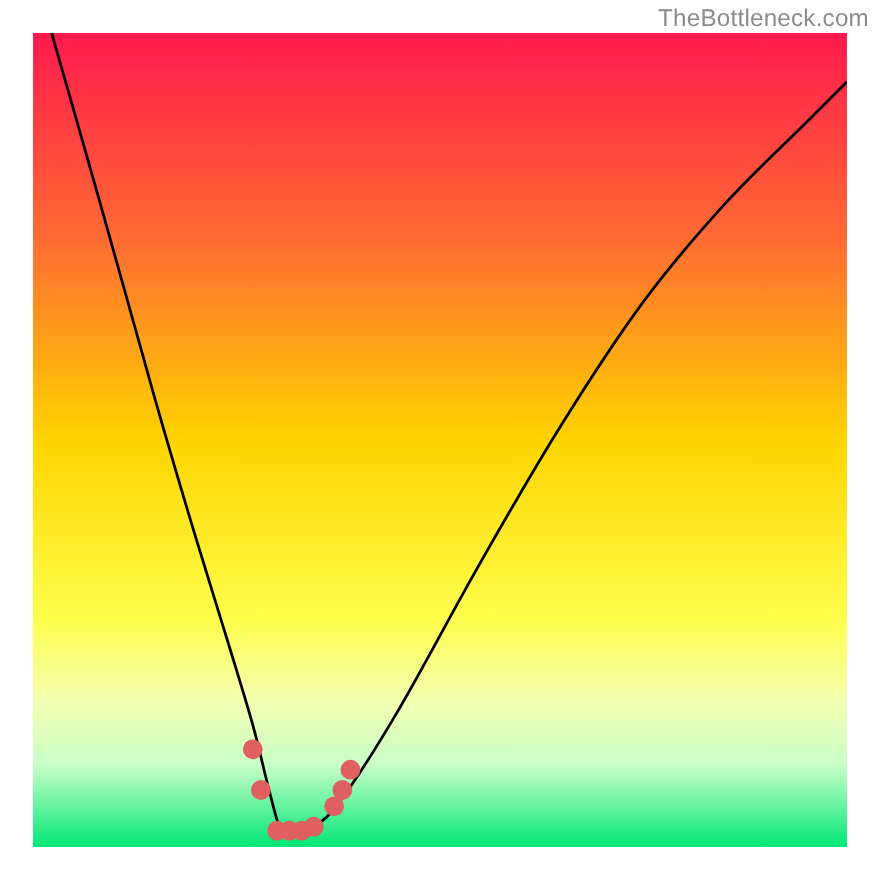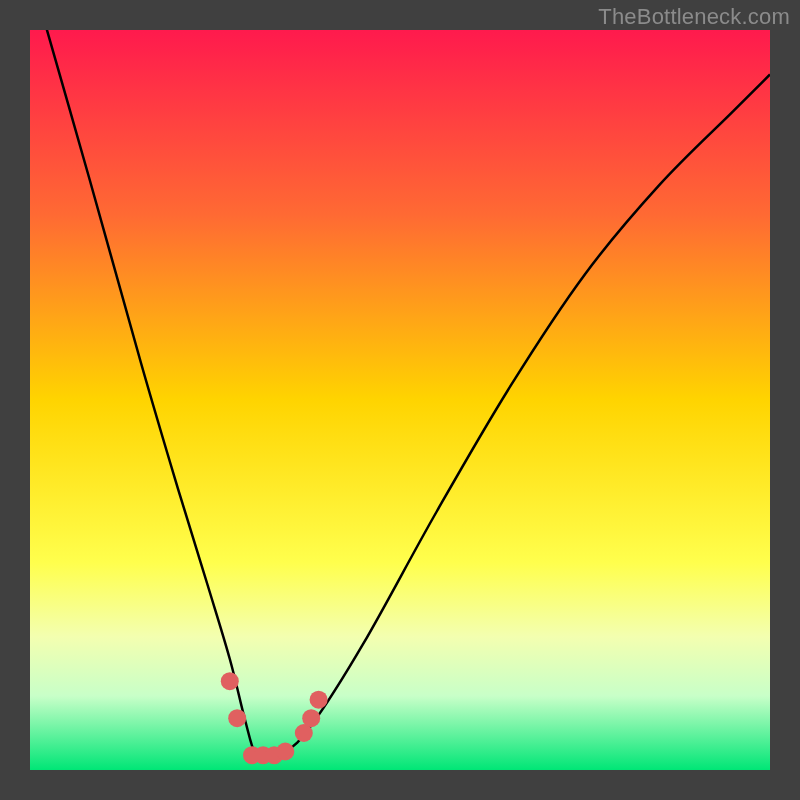--- a/index.html
+++ b/index.html
@@ -8,21 +8,21 @@
     width: 800px;
     height: 800px;
     overflow: hidden;
     background: #000;
     font-family: Arial, Helvetica, sans-serif;
   }
   .frame {
     position: absolute;
     top: 0; left: 0;
     width: 800px; height: 800px;
-    background: #404040;
+    background: #ffffff;
   }
   .plot-wrap {
     position: absolute;
     top: 30px;
     left: 30px;
     width: 740px;
     height: 740px;
   }
   .watermark {
     position: absolute;

